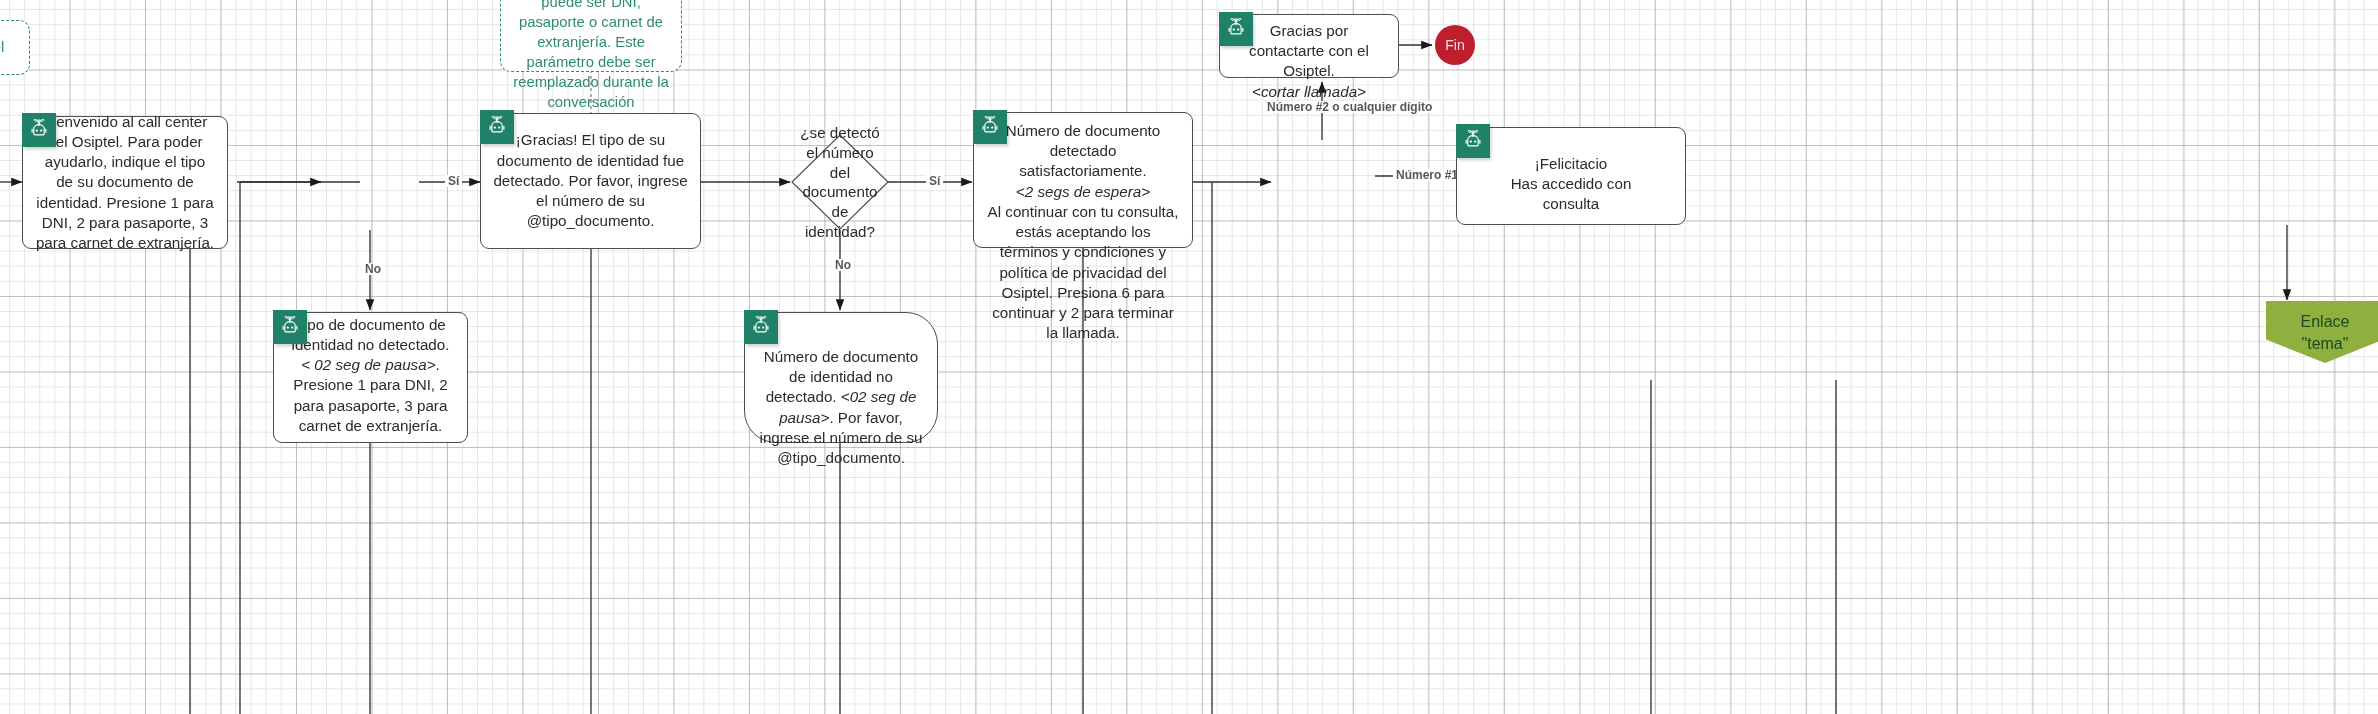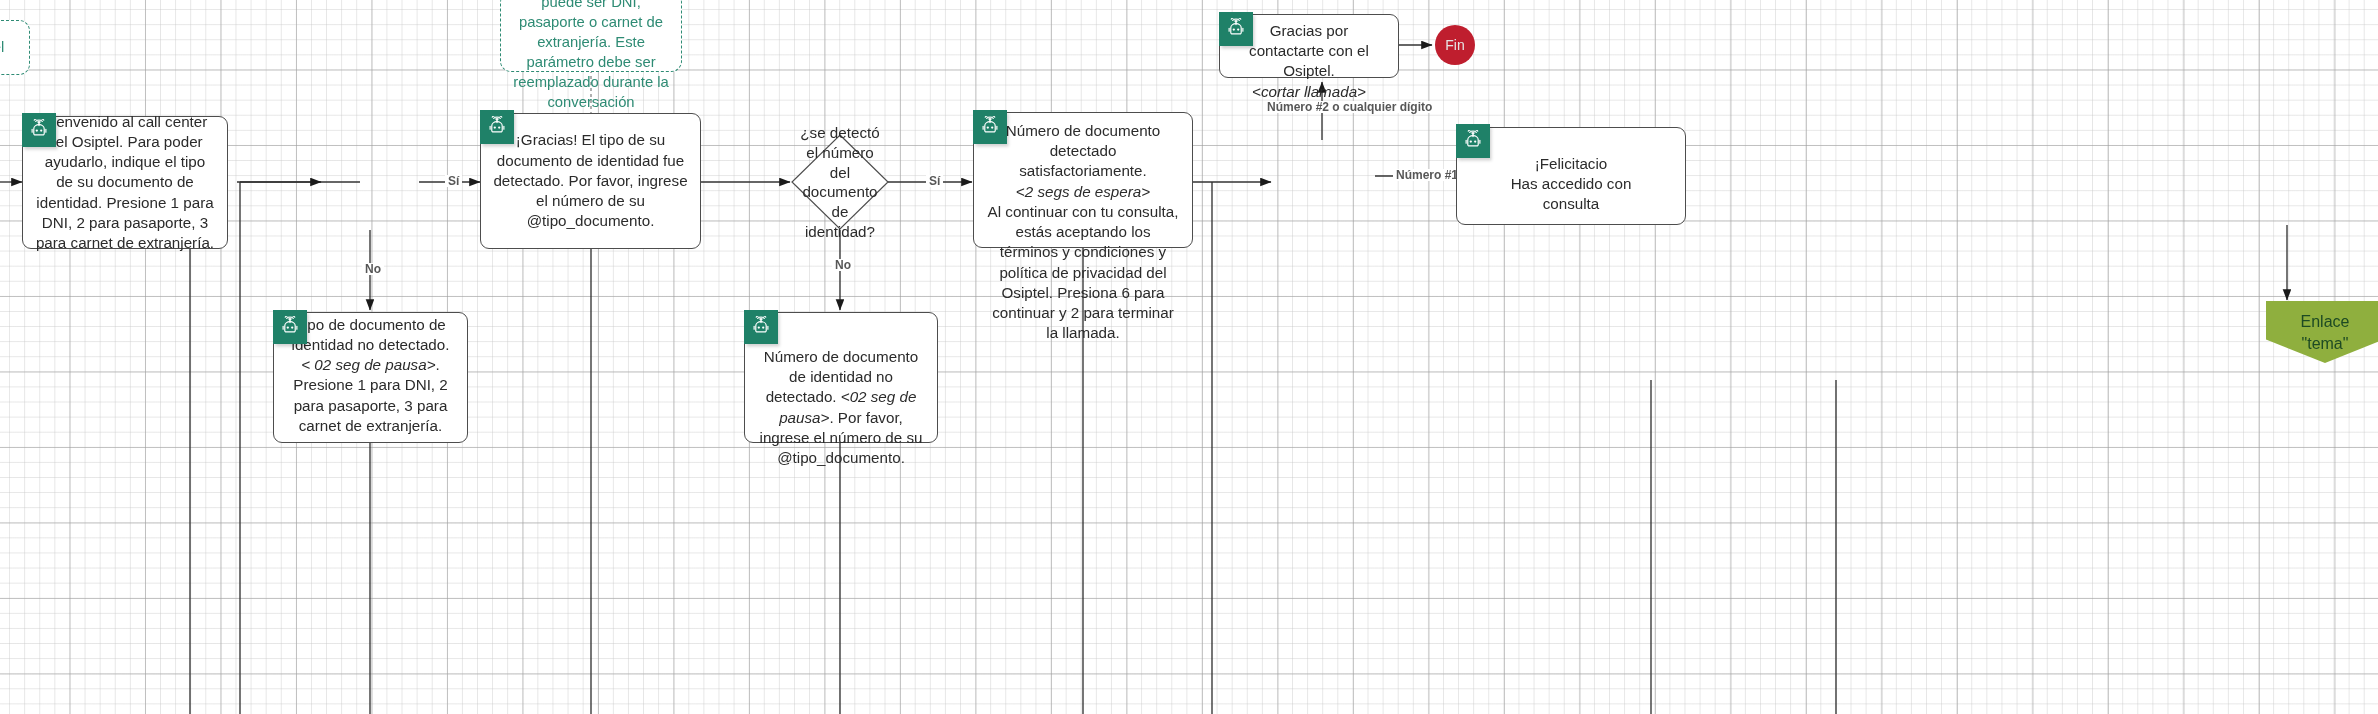--- a/index.html
+++ b/index.html
@@ -267,21 +267,21 @@
         <path d="M6.8 1.2 a7.6 7.6 0 0 1 10.4 0"></path>
         <path d="M12 3.6 L12 7.2"></path>
         <path d="M6.3 10.8 a5.7 4.6 0 0 1 11.4 0 l0 5.1 a1.5 1.5 0 0 1 -1.5 1.5 l-8.4 0 a1.5 1.5 0 0 1 -1.5 -1.5 z"></path>
         <path d="M4.5 11.4 L4.5 14.4"></path>
         <path d="M19.5 11.4 L19.5 14.4"></path>
       </g>
       <circle cx="9.6" cy="12.6" r="1.25" fill="#ffffff"></circle>
       <circle cx="14.4" cy="12.6" r="1.25" fill="#ffffff"></circle>
     </svg>
   </div>
-  <div class="node" style="left:744px;top:312px;width:194px;height:131px;align-items:flex-start;padding-top:34px;">
+  <div class="node" style="left:744px;top:312px;width:194px;height:131px;align-items:flex-start;padding-top:34px;border-radius:32px;">
     <span class="txt"><span>Número de documento de identidad no detectado. </span><i>&lt;02 seg de pausa&gt;</i><span>. Por favor, ingrese el número de su @tipo_documento.</span></span>
   </div>
 
   <div class="badge" style="left:973px;top:110px;">
     <svg width="22" height="22" viewBox="0 0 24 24">
       <g fill="none" stroke="#ffffff" stroke-width="1.3" stroke-linecap="round">
         <path d="M12 2.2 a1.1 1.1 0 1 0 0.01 0"></path>
         <path d="M8.4 2.6 a5.3 5.3 0 0 1 7.2 0"></path>
         <path d="M6.8 1.2 a7.6 7.6 0 0 1 10.4 0"></path>
         <path d="M12 3.6 L12 7.2"></path>

